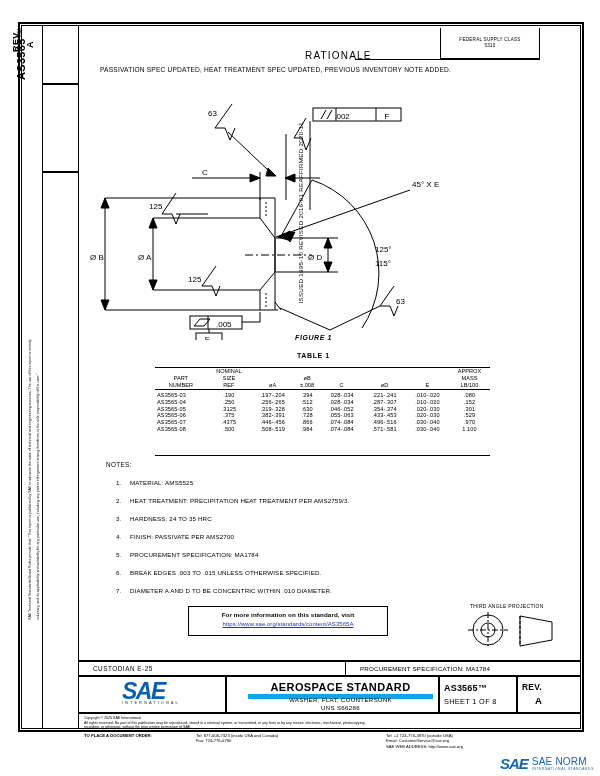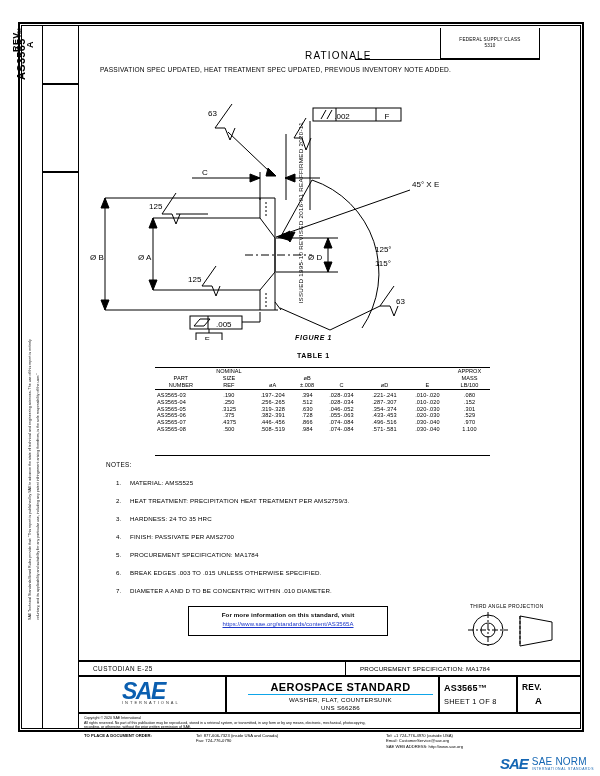--- a/index.html
+++ b/index.html
@@ -304,21 +304,21 @@
 
   .as-title {
     position: absolute;
     left: 248px; top: 681px;
     width: 185px;
     text-align: center;
     font-size: 11px;
     font-weight: bold;
     letter-spacing: 0.4px;
     color: #000;
-    border-bottom: 1px solid #0ea5e9;
+    border-bottom: 5px solid #0ea5e9;
     padding-bottom: 1px;
   }
   .as-sub1 {
     position: absolute;
     left: 248px; top: 696px;
     width: 185px;
     text-align: center;
     font-size: 6.2px;
     letter-spacing: 0.3px;
     color: #000;

